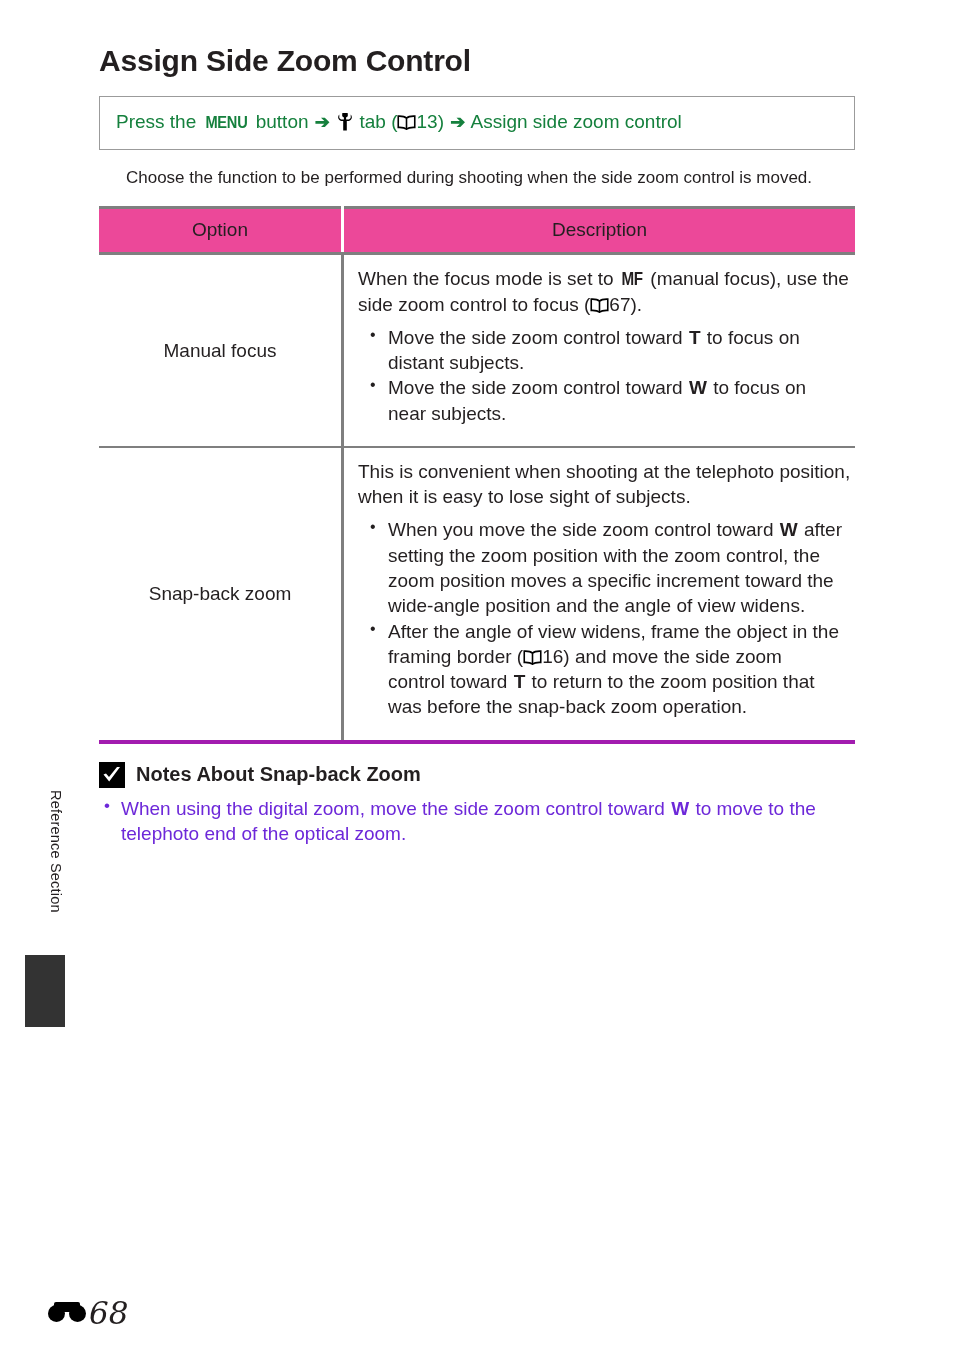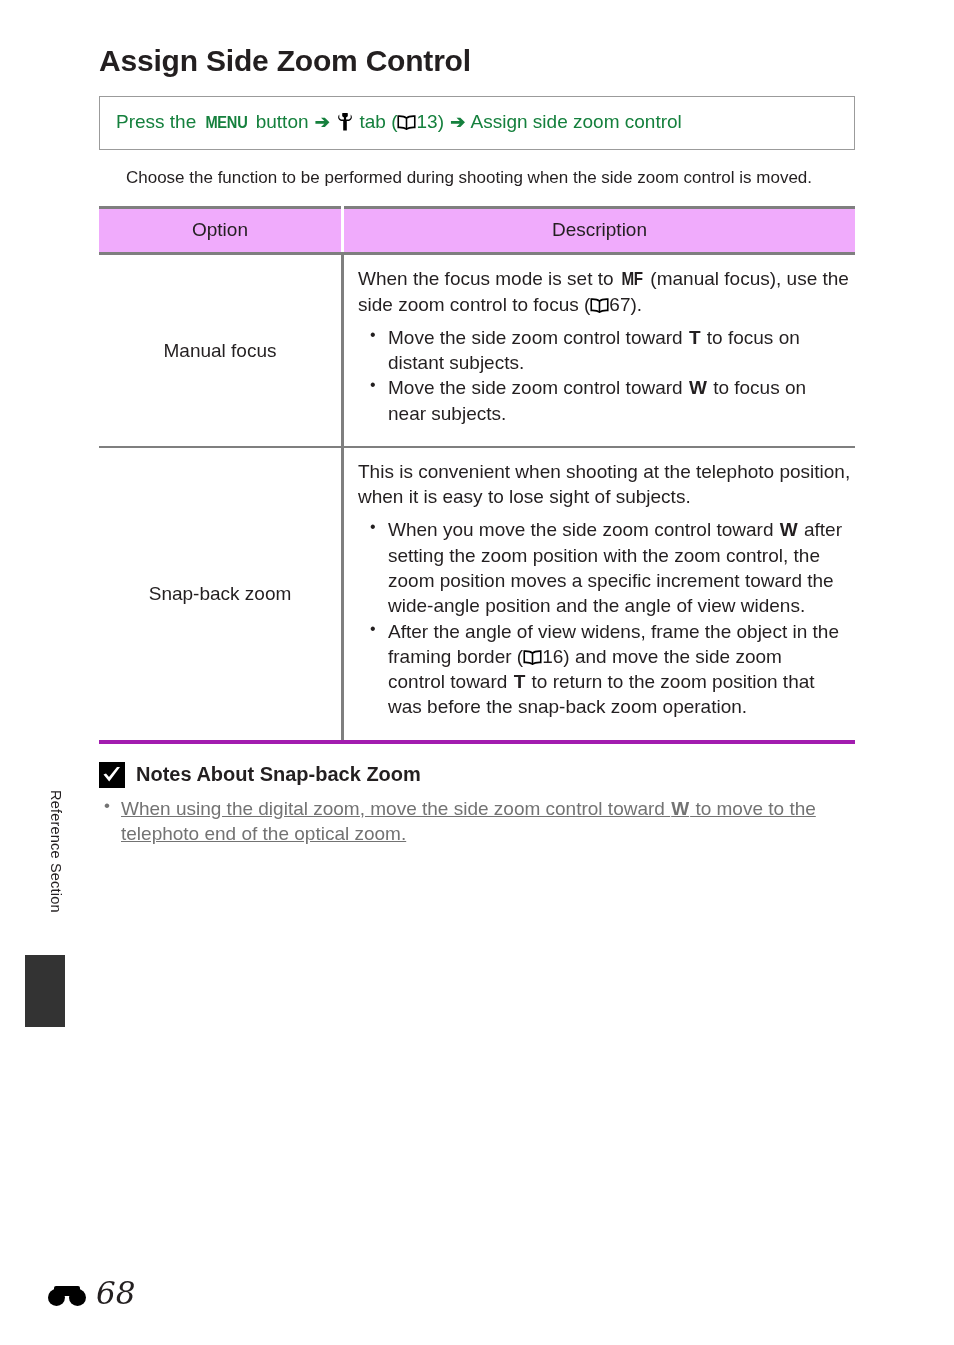--- a/index.html
+++ b/index.html
@@ -37,24 +37,24 @@
     top: 955px;
     width: 40px;
     height: 72px;
     background: #333333;
   }
 
   
   .page-footer {
     position: absolute;
     left: 48px;
-    bottom: 36px;
+    bottom: 16px;
     display: flex;
-    align-items: center;
-    gap: 10px;
+    align-items: flex-start;
+    gap: 3px;
   }
   .ref-mark {
     display: inline-block;
     width: 38px;
     height: 24px;
     position: relative;
   }
   .ref-mark .lobe {
     position: absolute;
     width: 17px;
@@ -169,21 +169,21 @@
     width: 756px;
     table-layout: fixed;
   }
   table.opt-table th,
   table.opt-table td {
     border: 0;
     vertical-align: middle;
     color: #231f20;
   }
   table.opt-table thead th {
-    background: #f0abfc;
+    background: #ec4899;
     font-size: 19px;
     font-weight: normal;
     text-align: center;
     padding: 10px 6px 11px 6px;
     border-top: 3px solid #7f7f7f;
     border-bottom: 3px solid #7f7f7f;
   }
   table.opt-table thead th.col-option {
     border-right: 3px solid #ffffff;
     width: 230px;
@@ -255,22 +255,21 @@
     list-style: none;
     margin: 0;
     padding: 0;
   }
   ul.notes-list li {
     position: relative;
     padding-left: 22px;
     margin-bottom: 3px;
     font-size: 19px;
     line-height: 1.33;
-    color: #737373;
-    text-decoration: underline;
+    color: #6d28d9;
   }
   ul.notes-list li::before {
     content: "\2022";
     position: absolute;
     left: 5px;
     top: -1px;
     font-size: 17px;
   }
   .b { font-weight: bold; }
 </style>

